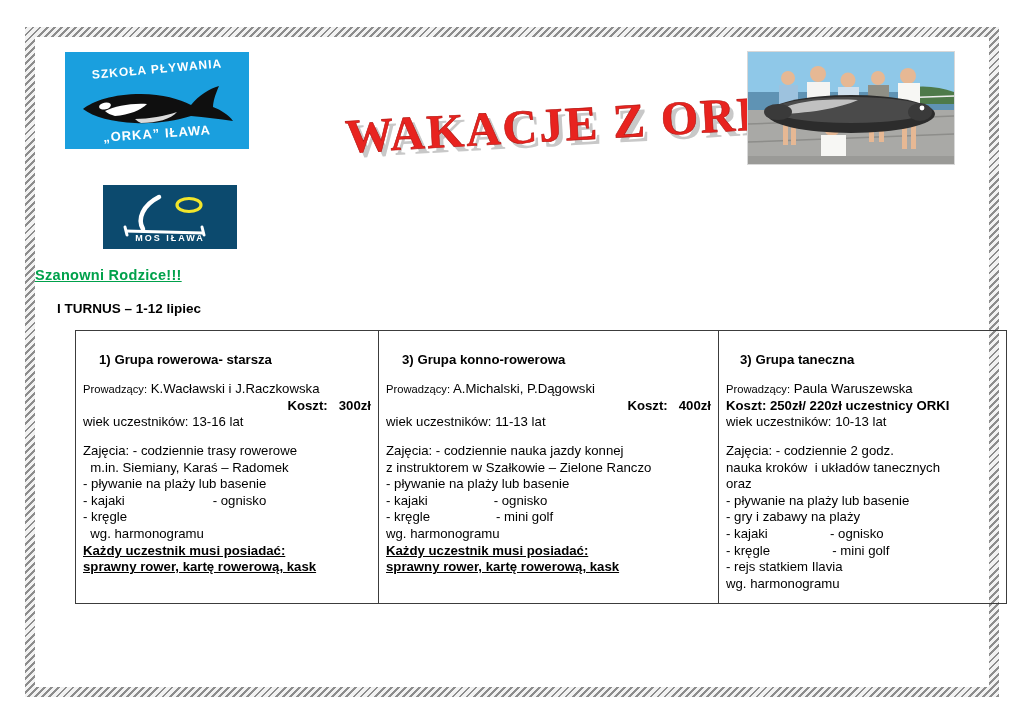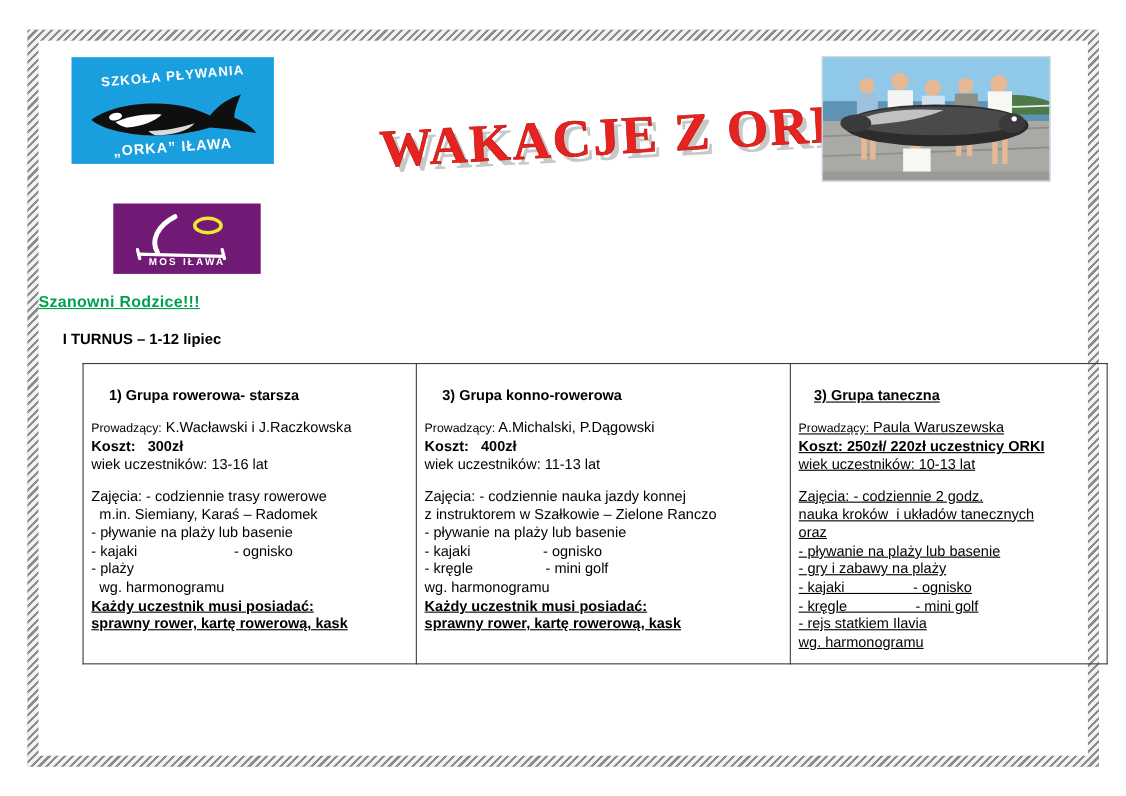--- a/index.html
+++ b/index.html
@@ -85,21 +85,21 @@
     height: 44px;
   }
 
   
   .mos-logo {
     position: absolute;
     left: 68px;
     top: 148px;
     width: 134px;
     height: 64px;
-    background: #701a75;
+    background: #0c4a6e;
     overflow: hidden;
   }
   .mos-logo .mos-text {
     position: absolute;
     left: 0;
     bottom: 6px;
     width: 100%;
     text-align: center;
     color: #ffffff;
     font-size: 9px;
@@ -171,39 +171,39 @@
     border-collapse: collapse;
     table-layout: fixed;
   }
   .offer-table td {
     border: 1px solid #3c3c3c;
     vertical-align: top;
     padding: 8px 7px 10px 7px;
   }
   .col1 { width: 288px; }
   .col2 { width: 325px; }
-  .col3 { width: 273px; text-decoration: underline; }
+  .col3 { width: 273px; }
 
   .grp-title {
     font-weight: bold;
     font-size: 13.2px;
     margin: 13px 0 14px 0;
     padding-left: 16px;
   }
   .col3 .grp-title { padding-left: 14px; }
 
   .line {
     font-size: 13.2px;
     line-height: 1.26;
     white-space: pre;
   }
   .lead-in {
     font-size: 11.2px;
   }
-  .centered { text-align: left; }
+  .centered { text-align: right; }
   .bold { font-weight: bold; }
   .bold-ul { font-weight: bold; text-decoration: underline; }
   .spacer { height: 12px; }
 </style>
 </head>
 <body>
 
 <div class="page">
   <div class="page-inner">
 
@@ -295,21 +295,21 @@
         <td class="col1">
           <div class="grp-title">1)   Grupa  rowerowa- starsza</div>
           <div class="line"><span class="lead-in">Prowadzący:</span><span> K.Wacławski i J.Raczkowska</span></div>
           <div class="line centered bold">Koszt:   300zł</div>
           <div class="line">wiek uczestników: 13-16 lat</div>
           <div class="spacer"></div>
           <div class="line">Zajęcia: - codziennie trasy rowerowe</div>
           <div class="line">  m.in. Siemiany, Karaś – Radomek</div>
           <div class="line">- pływanie na plaży lub basenie</div>
           <div class="line">- kajaki                        - ognisko</div>
-          <div class="line">- plaży</div>
+          <div class="line">- kręgle</div>
           <div class="line">  wg. harmonogramu</div>
           <div class="line bold-ul">Każdy uczestnik musi posiadać:</div>
           <div class="line bold-ul">sprawny rower, kartę rowerową, kask</div>
         </td>
 
         <td class="col2">
           <div class="grp-title">3)   Grupa konno-rowerowa</div>
           <div class="line"><span class="lead-in">Prowadzący:</span><span> A.Michalski, P.Dągowski</span></div>
           <div class="line centered bold">Koszt:   400zł</div>
           <div class="line">wiek uczestników: 11-13 lat</div>

